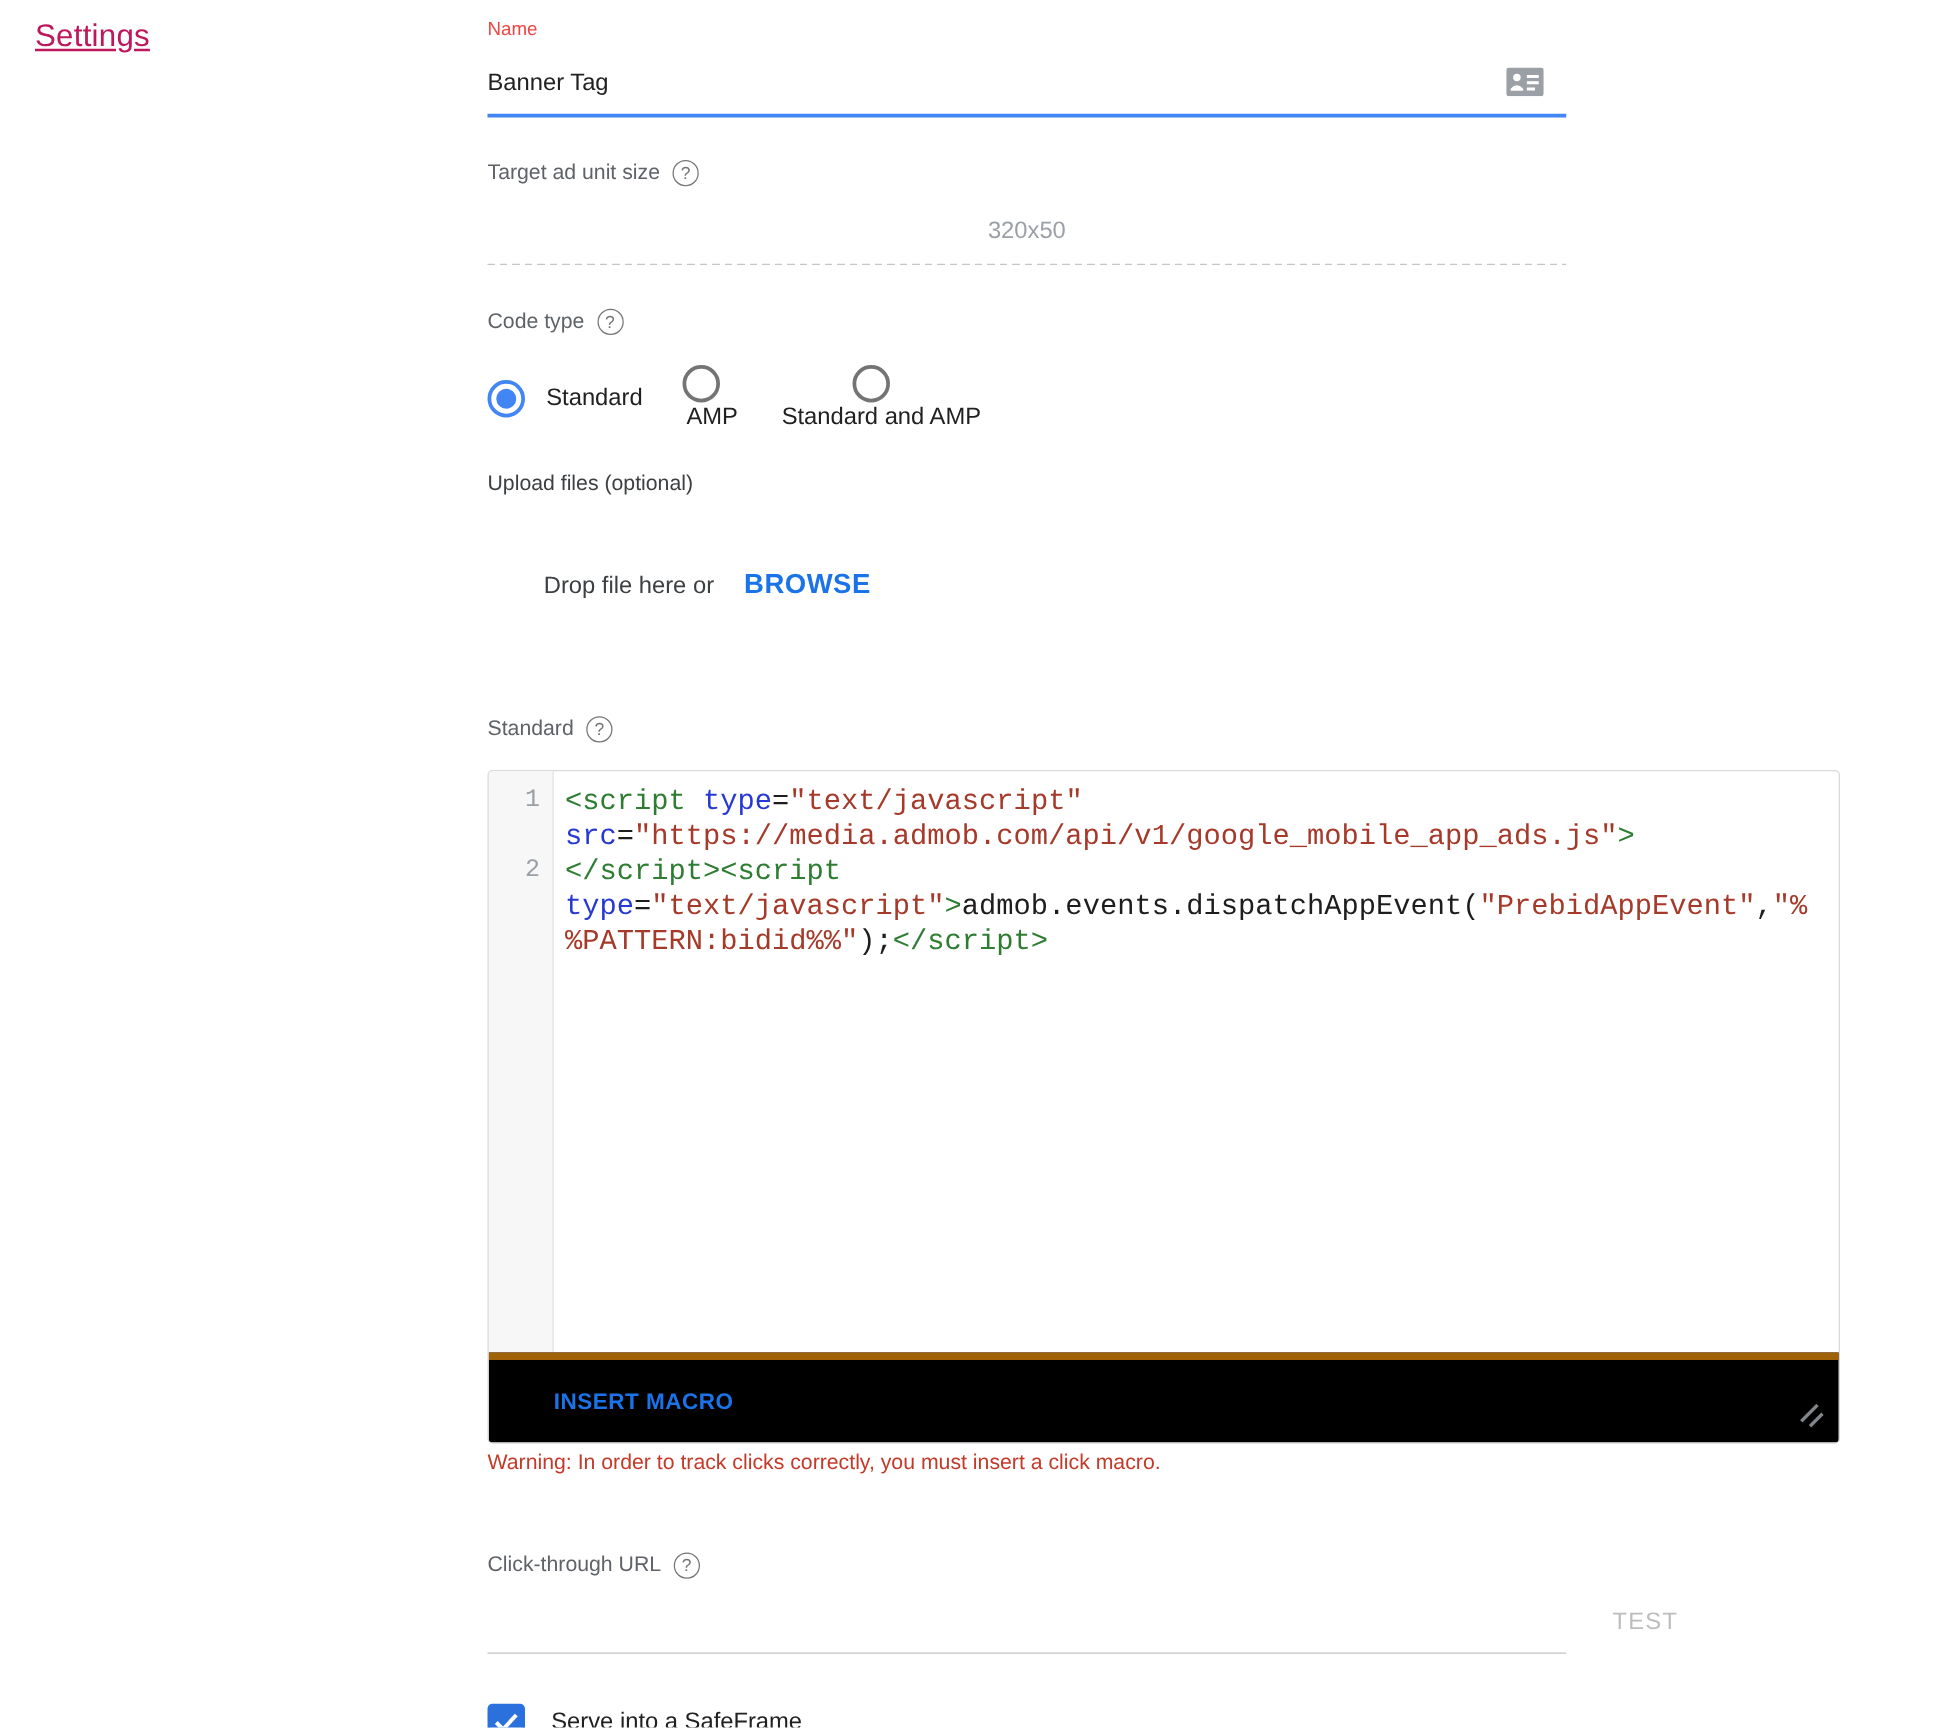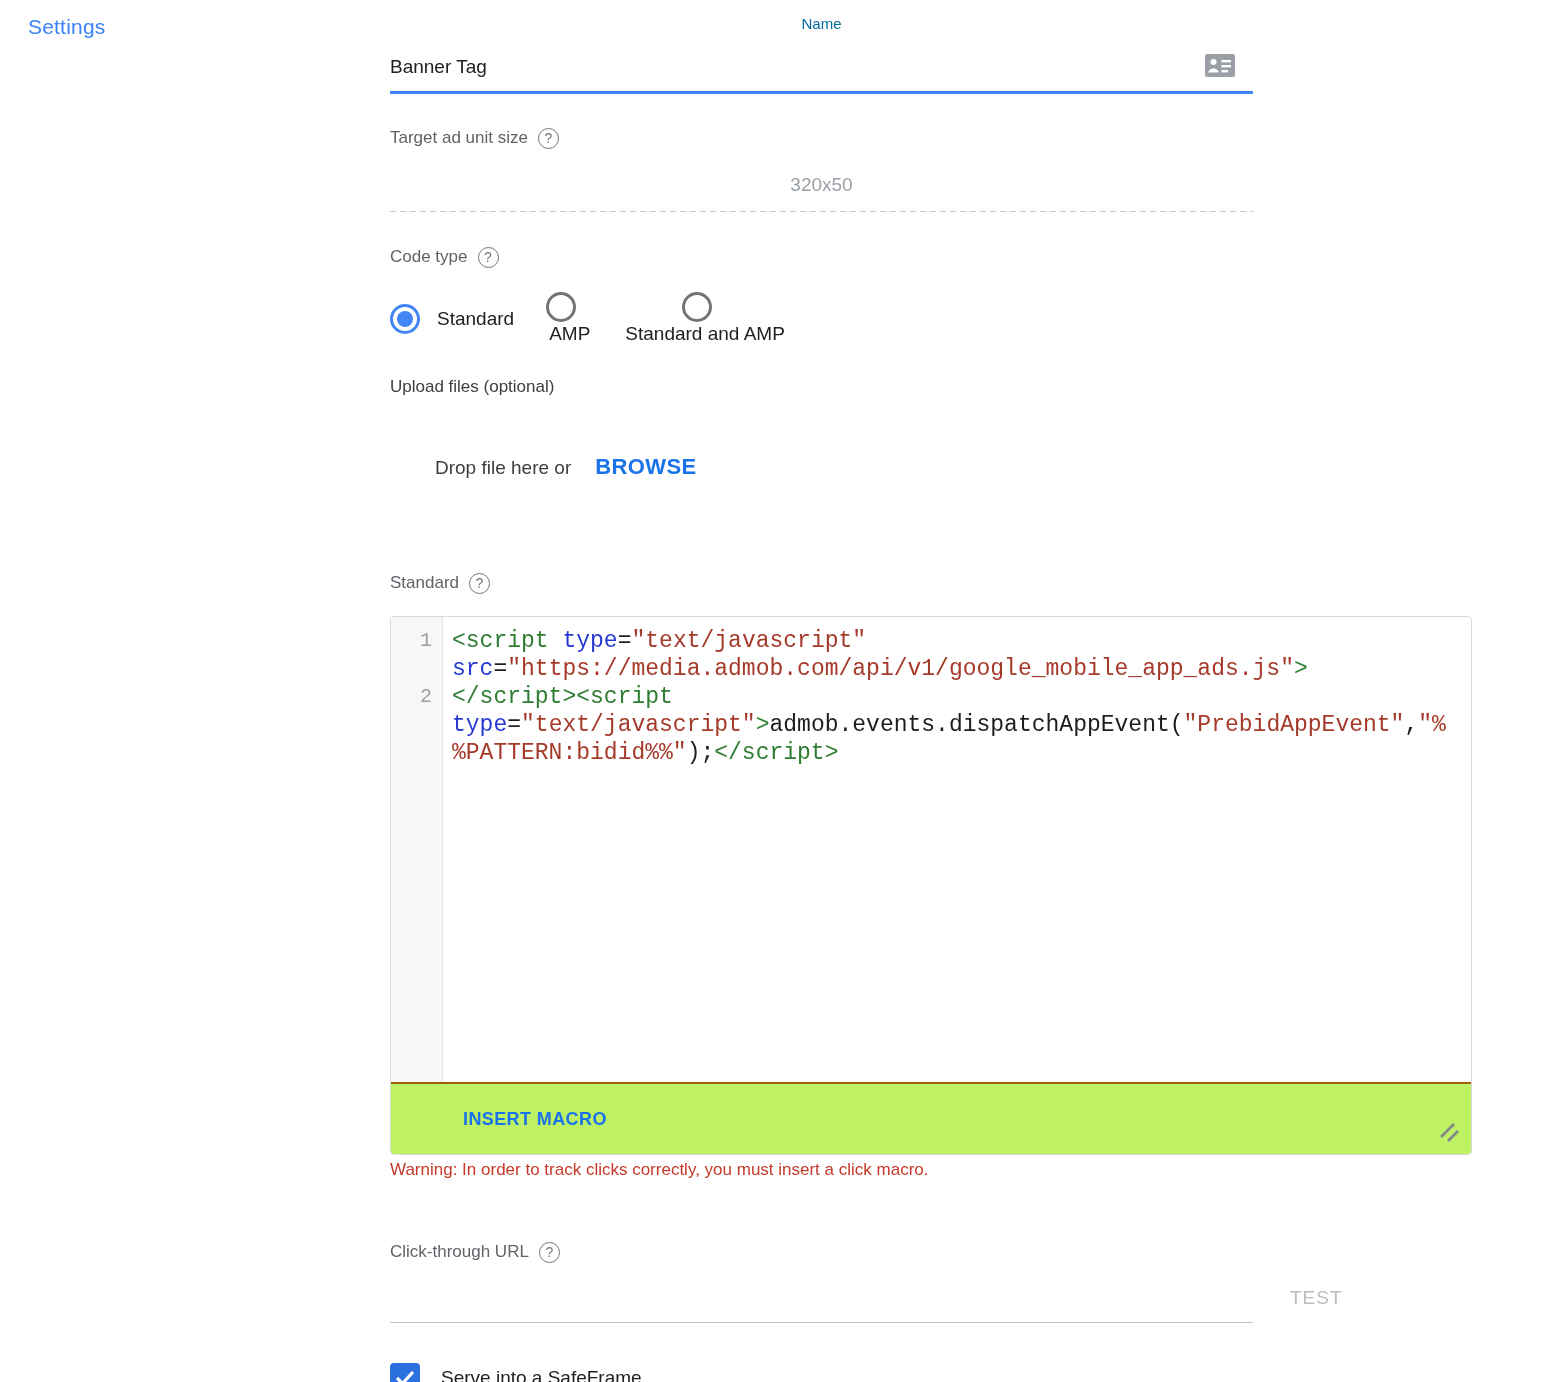--- a/index.html
+++ b/index.html
@@ -1,24 +1,24 @@
 <!DOCTYPE html>
 <html><head>
 <meta charset="utf-8">
 <style>
   * { margin:0; padding:0; box-sizing:border-box; }
   html,body { width:1566px; height:1382px; background:#fff; overflow:hidden;
     font-family:"Liberation Sans", sans-serif; -webkit-font-smoothing:antialiased; }
 
   .layout { display:flex; width:1566px; }
   .left-col { width:390px; flex:0 0 390px; padding:15px 0 0 28px; }
-  .page-title { font-size:21px; color:#3b82f6; font-weight:500; letter-spacing:.2px; }
+  .page-title { font-size:25px; color:#be185d; font-weight:500; letter-spacing:.2px;text-decoration:underline; }
   .right-col { flex:1; padding-top:15px; max-width:1176px; }
 
-  .field-label { font-size:15px; color:#0369a1; line-height:18px;text-align:center; }
+  .field-label { font-size:15px; color:#ef4444; line-height:18px; }
   .section-label { font-size:17px; color:#5f6368; line-height:22px; display:flex; align-items:center; }
   .help-icon { display:inline-flex; align-items:center; justify-content:center;
     width:21px; height:21px; border:1.6px solid #757575; border-radius:50%;
     font-size:14px; color:#757575; font-weight:500; margin-left:10px; flex:0 0 auto; }
 
   
   .name-field { width:863px; position:relative; border-bottom:3px solid #4285f4; padding-bottom:12px; }
   .name-value { font-size:19px; color:#212121; line-height:24px; margin-top:22px; }
   .card-icon { position:absolute; right:18px; bottom:14px; width:30px; height:23px; cursor:pointer; }
 
@@ -57,22 +57,22 @@
     color:#9aa0a6; text-align:right; }
   .gutter .num-block { padding-right:10px; line-height:28px; }
   .code-area { flex:1; padding:10px 6px 0 9px; font-family:"Liberation Mono", monospace;
     font-size:23px; line-height:28px; color:#1d1d1d; white-space:pre; cursor:text; }
   .code-row { height:28px; }
   .seg-tag { color:#2e7d32; }
   .seg-attr { color:#2639d2; }
   .seg-str { color:#a53a2a; }
   .seg-pln { color:#1d1d1d; }
 
-  .editor-footer { height:72px; background:#bef264; border-top:2px solid #a16207;
-    display:flex; align-items:center; padding-left:72px; position:relative; }
+  .editor-footer { height:72px; background:#000000; border-top:6px solid #a16207;
+    display:flex; align-items:center; padding-left:52px; position:relative; }
   .insert-macro { font-size:18px; font-weight:700; color:#1a73e8; letter-spacing:.4px; cursor:pointer; }
   .resize-handle { position:absolute; right:10px; bottom:10px; width:22px; height:22px; cursor:nwse-resize; }
 
   .warning-text { margin-top:4px; font-size:17px; line-height:22px; color:#c53929; }
 
   
   .clickthrough-label { margin-top:60px; }
   .clickthrough-row { position:relative; width:965px; height:60px; }
   .clickthrough-input { position:absolute; left:0; bottom:0; width:863px; height:46px;
     border:none; border-bottom:1px solid #c4c4c4; outline:none; font-size:19px;

